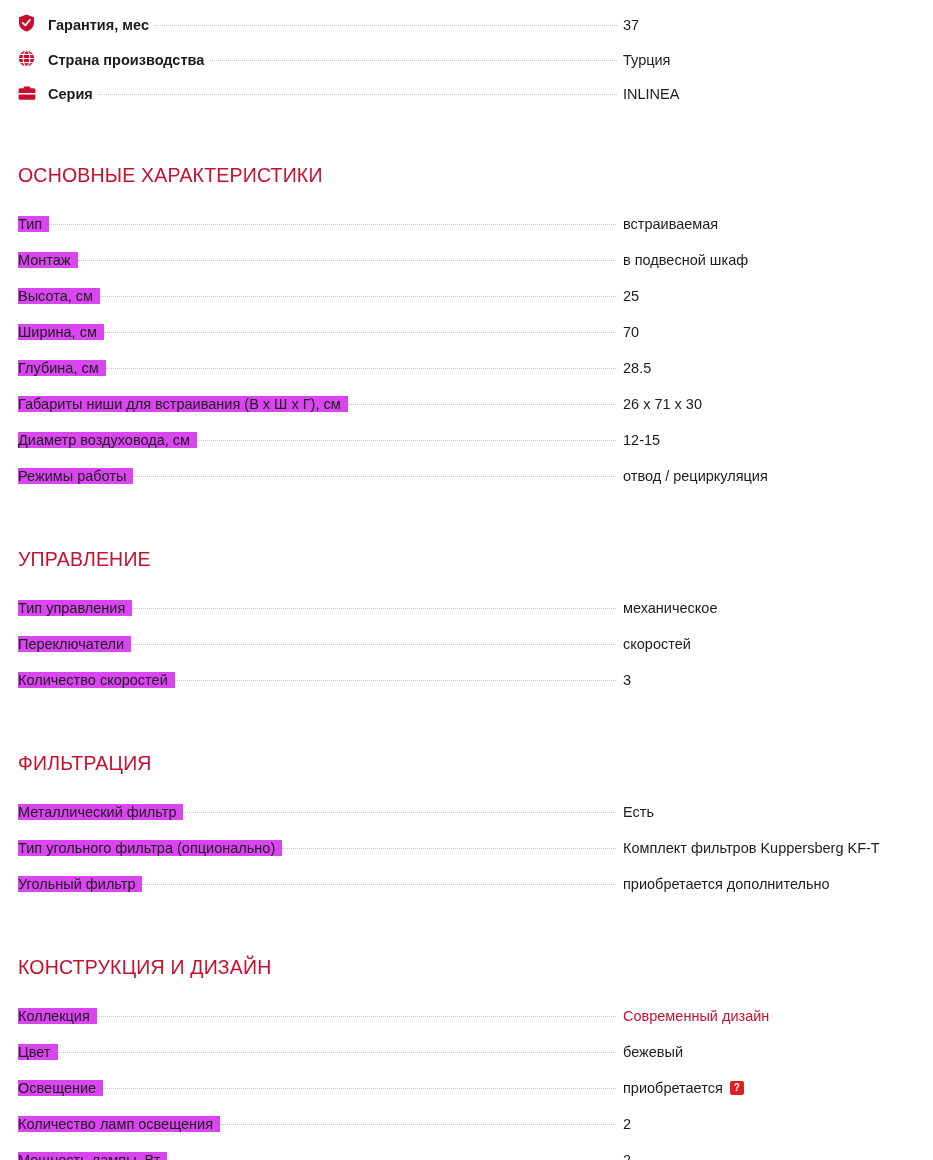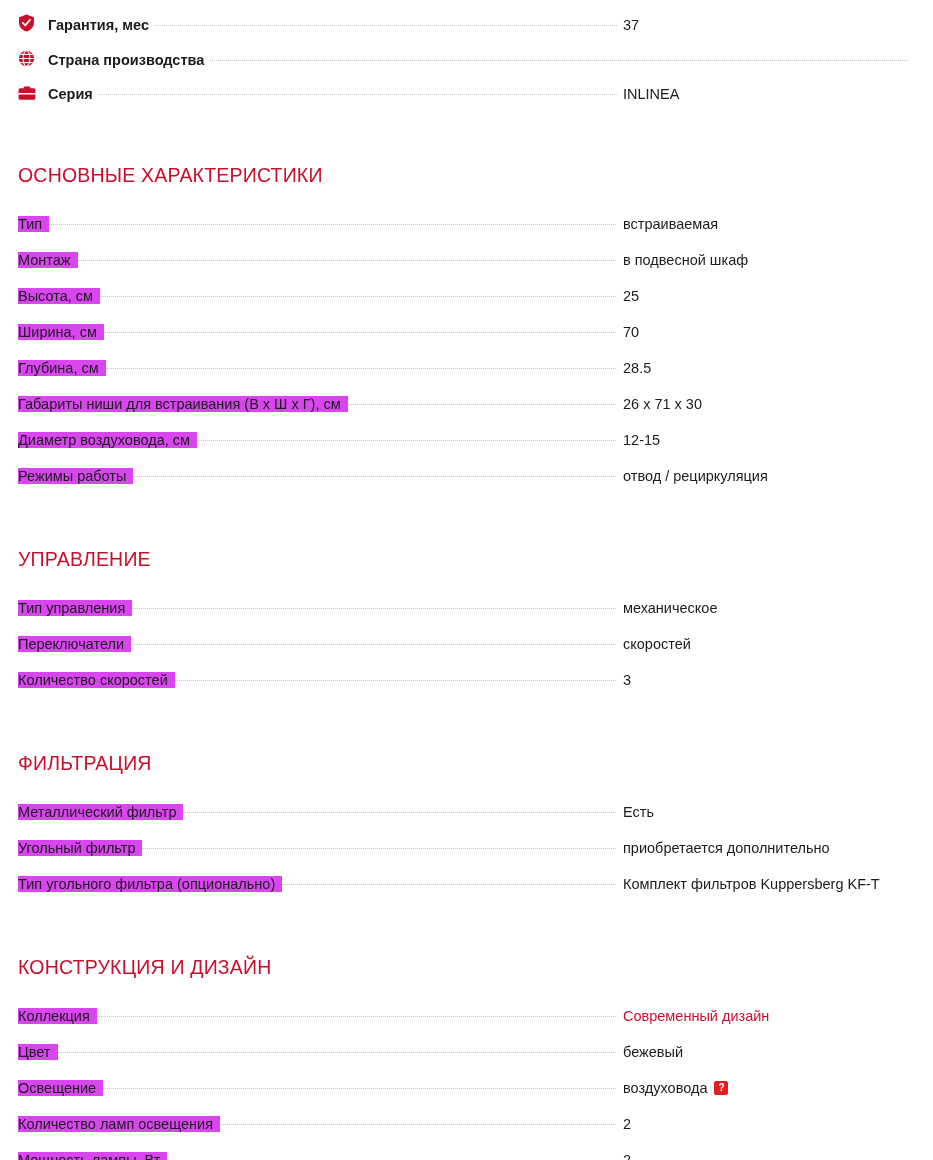--- a/index.html
+++ b/index.html
@@ -154,20 +154,21 @@
         <svg class="ico" width="17" height="17" viewBox="0 0 17 17" aria-hidden="true">
           <circle cx="8.5" cy="8.5" r="7.7" fill="#c8102e"></circle>
           <ellipse cx="8.5" cy="8.5" rx="3.4" ry="7.7" fill="none" stroke="#ffffff" stroke-width="1.05"></ellipse>
           <line x1="0.9" y1="8.5" x2="16.1" y2="8.5" stroke="#ffffff" stroke-width="1.05"></line>
           <line x1="2.2" y1="4.4" x2="14.8" y2="4.4" stroke="#ffffff" stroke-width="1.05"></line>
           <line x1="2.2" y1="12.6" x2="14.8" y2="12.6" stroke="#ffffff" stroke-width="1.05"></line>
         </svg>
       </span>
       <span class="label">Страна производства</span>
       <span class="dots"></span>
+      <span class="value">Турция</span>
     </div>
 
     <div class="icon-row">
       <span class="icon-cell">
         <svg class="ico" width="18" height="15" viewBox="0 0 18 15" aria-hidden="true">
           <rect x="0.6" y="2.2" width="16.8" height="11.6" rx="1.6" fill="#c8102e"></rect>
           <rect x="5.6" y="0.6" width="6.8" height="3.2" rx="1.2" fill="#c8102e"></rect>
           <rect x="0.6" y="7.0" width="16.8" height="1.5" fill="#ffffff"></rect>
         </svg>
       </span>
@@ -256,28 +257,28 @@
   </div>
   <div class="spec-gap"></div>
 
   <div>
     <div class="spec-row">
       <span class="name">Металлический фильтр</span>
       <span class="dots"></span>
       <span class="value">Есть</span>
     </div>
     <div class="spec-row">
+      <span class="name">Тип угольного фильтра (опционально)</span>
+      <span class="dots"></span>
+      <span class="value">Комплект фильтров Kuppersberg KF-T</span>
+    </div>
+    <div class="spec-row">
       <span class="name">Угольный фильтр</span>
       <span class="dots"></span>
       <span class="value">приобретается дополнительно</span>
-    </div>
-    <div class="spec-row">
-      <span class="name">Тип угольного фильтра (опционально)</span>
-      <span class="dots"></span>
-      <span class="value">Комплект фильтров Kuppersberg KF-T</span>
     </div>
   </div>
 
   <div class="sec-gap-1"></div>
   <div class="sec-title-wrap">
     <h2 class="section-title">КОНСТРУКЦИЯ И ДИЗАЙН</h2>
   </div>
   <div class="spec-gap"></div>
 
   <div>
@@ -288,21 +289,21 @@
     </div>
     <div class="spec-row">
       <span class="name">Цвет</span>
       <span class="dots"></span>
       <span class="value">бежевый</span>
     </div>
     <div class="spec-row">
       <span class="name">Освещение</span>
       <span class="dots"></span>
       <span class="value">
-        <span>воздуховода</span>
+        <span>приобретается</span>
         <span class="help-badge">?</span>
       </span>
     </div>
     <div class="spec-row">
       <span class="name">Количество ламп освещения</span>
       <span class="dots"></span>
       <span class="value">2</span>
     </div>
     <div class="spec-row">
       <span class="name">Мощность лампы, Вт</span>

